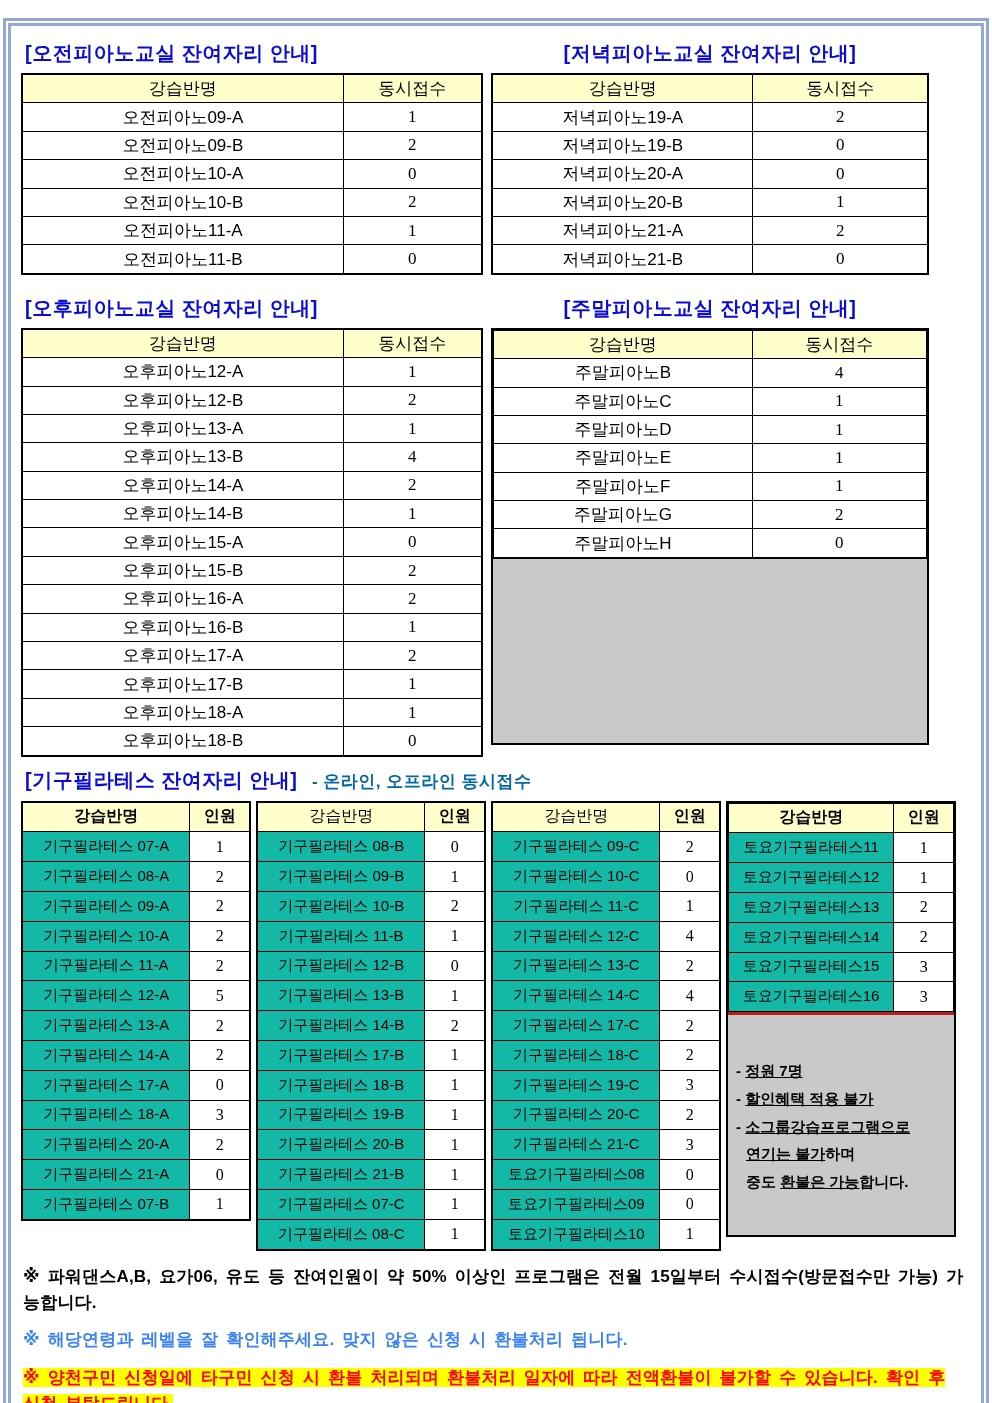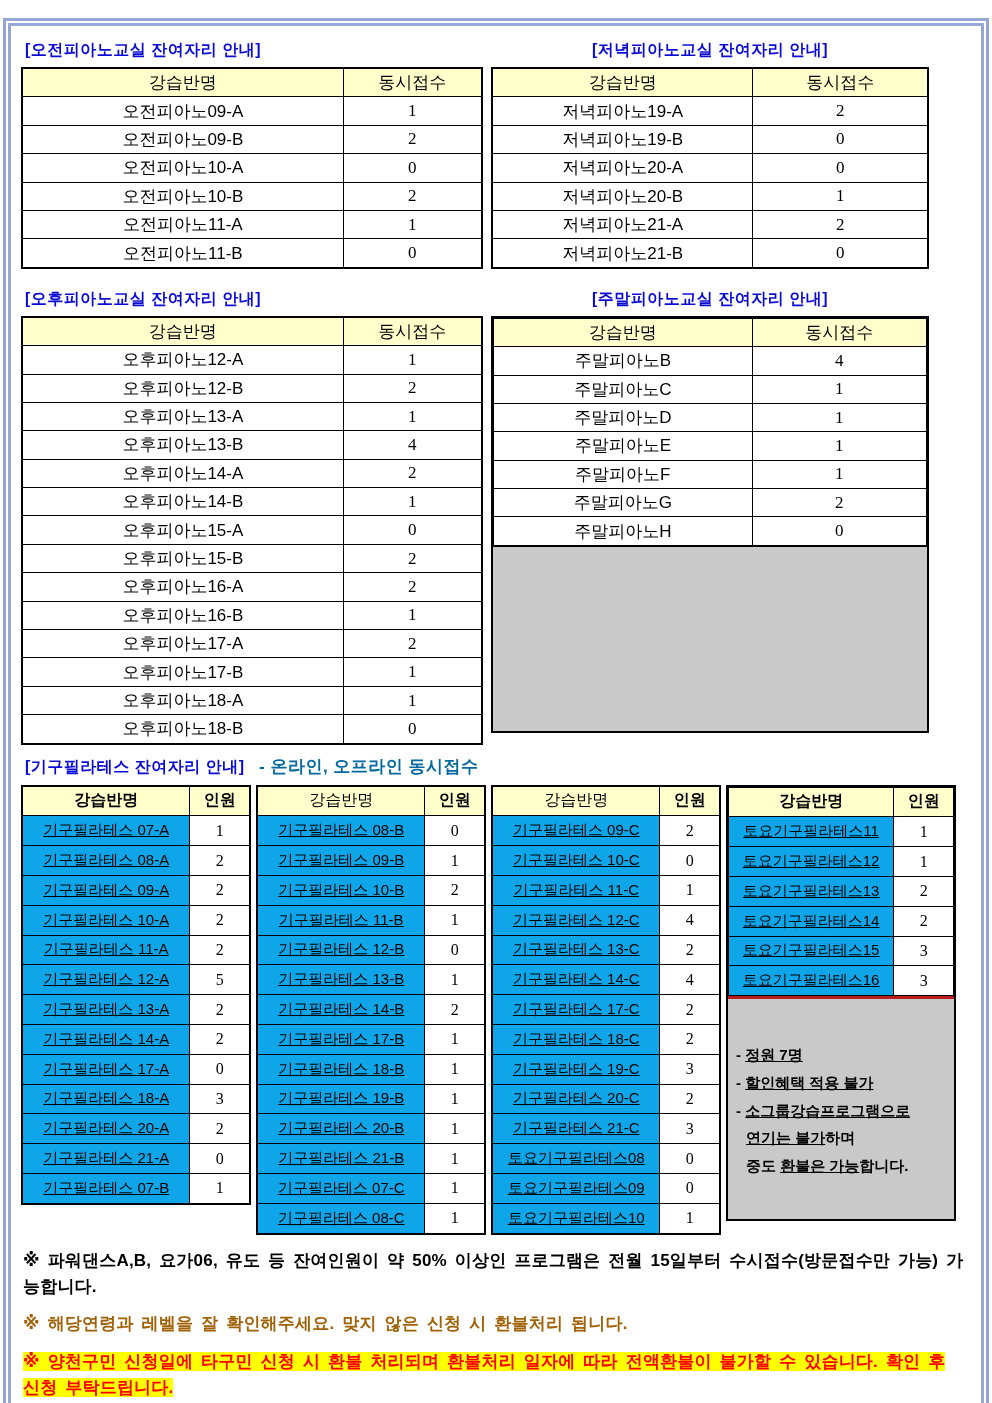--- a/index.html
+++ b/index.html
@@ -12,21 +12,21 @@
     margin:18px 3px 0 3px;
     border:8px double #95A7D7;
     min-height:1330px;
     box-sizing:border-box;
     padding:6px 10px 16px 10px;
   }
   
   .titles-row{display:flex;gap:8px;margin:8px 0 6px 0;}
   .titles-row .tcol{flex:0 0 auto;}
   .sec-title{
-    color:#0B0BD6;font-weight:bold;font-size:16px;letter-spacing:0.5px;
+    color:#0B0BD6;font-weight:bold;font-size:20px;letter-spacing:0.5px;
     white-space:nowrap;
   }
   .t-left{width:462px;text-align:left;padding-left:4px;box-sizing:border-box;}
   .t-right{width:438px;text-align:center;}
   
   .tables-row{display:flex;gap:8px;align-items:flex-start;}
   table{border-collapse:collapse;table-layout:fixed;padding-left:20px;}
   .piano-tbl{width:462px;border:2px solid #000;}
   .piano-tbl.right{width:438px;}
   .piano-tbl th,.piano-tbl td{
@@ -49,41 +49,41 @@
   .pilates-row{display:flex;gap:5px;align-items:flex-start;}
   .pil-tbl{width:230px;border:2px solid #000;}
   .pil-tbl th,.pil-tbl td{
     border:1px solid #000;height:28.8px;text-align:center;
     font-size:15px;padding:0;overflow:hidden;white-space:nowrap;
   }
   .pil-tbl th{background:#FFFFCC;font-weight:normal;font-size:16px;}
   .pil-tbl th.b{font-weight:bold;}
   .pil-tbl th.cnt{font-weight:bold;}
   .pil-tbl .name{width:73%;}
-  .pil-tbl td.name{background:#0ea5e9;text-decoration:underline;}
+  .pil-tbl td.name{background:#14b8a6;}
   .pil-tbl td.cnt{font-family:"Liberation Serif","DejaVu Serif",serif;font-size:16px;background:#fff;}
   .pilwrap{
     width:230px;border:2px solid #000;box-sizing:border-box;
     display:flex;flex-direction:column;height:436px;
   }
   .pilwrap .pil-tbl{border:none;width:100%;}
   .note-box{
     flex:1;background:#C9C9C9;border-top:3px solid #b91c1c;
     font-size:15px;font-weight:bold;line-height:1.85;
     padding:42px 6px 0 8px;box-sizing:border-box;
   }
   .note-box .u{text-decoration:underline;}
   .nb-line.ind{padding-left:10px;}
   
   .footnotes{margin-top:13px;padding:0 2px;}
   .fn{
     font-size:17px;font-weight:bold;line-height:1.55;
     word-spacing:3px;margin:0 0 11px 0;letter-spacing:0.2px;
   }
-  .fn.red{color:#a16207;}
+  .fn.red{color:#3b82f6;}
   .fn .hl{background:#FFFF00;color:#FF0000;}
 </style>
 </head>
 <body>
 
 <div class="frame">
 
   <div class="titles-row">
     <div class="tcol t-left sec-title">[오전피아노교실 잔여자리 안내]</div>
     <div class="tcol t-right sec-title">[저녁피아노교실 잔여자리 안내]</div>

